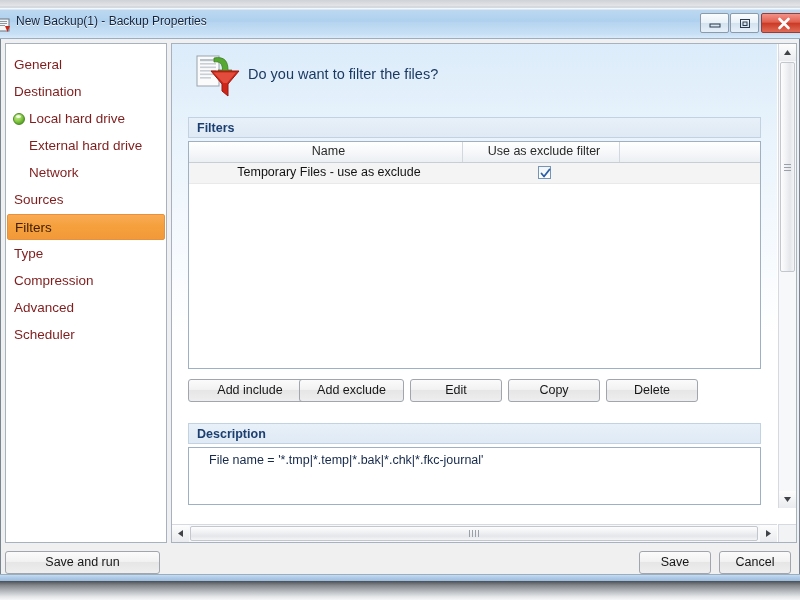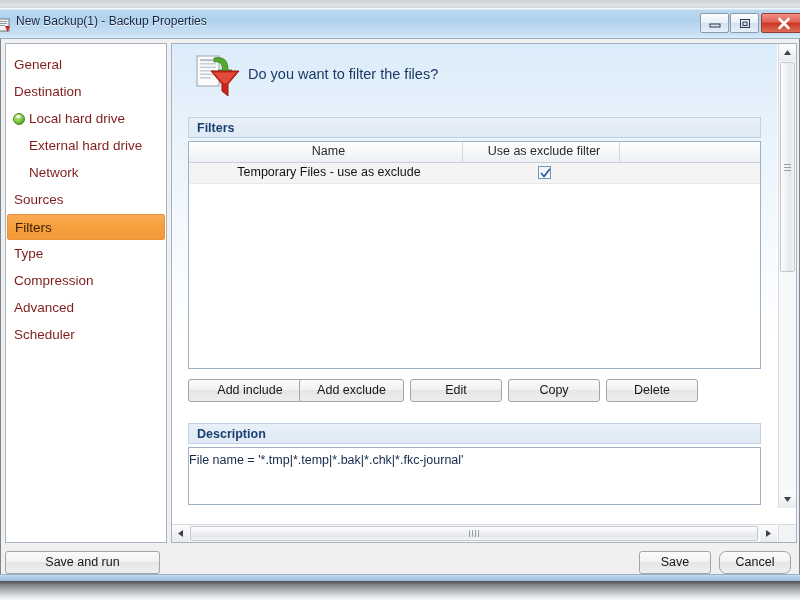--- a/index.html
+++ b/index.html
@@ -296,21 +296,21 @@
   
   #desc-box {
     position: absolute;
     left: 16px;
     top: 403px;
     width: 573px;
     height: 58px;
     background: #ffffff;
     border: 1px solid #9fb0c2;
     box-sizing: border-box;
-    padding: 5px 0;
+    padding: 5px 20px;
     font-size: 12.5px;
     color: #15294a;
     white-space: nowrap;
     overflow: hidden;
   }
 
   
   .sb-btn {
     position: absolute;
     background: linear-gradient(to bottom, #fdfdfd 0%, #f3f4f6 50%, #e9ebee 100%);
@@ -398,21 +398,20 @@
     top: 512px;
     width: 72px;
     height: 23px;
   }
   #footer-btn-cancel {
     position: absolute;
     left: 718px;
     top: 512px;
     width: 72px;
     height: 23px;
-    border-radius: 7px;
   }
 
   
   #bottom-edge {
     position: absolute;
     left: -1px;
     bottom: -1px;
     width: 801px;
     height: 7px;
     background: linear-gradient(to bottom, #c6dcf0 0%, #aecbe8 45%, #9cbcdd 100%);

